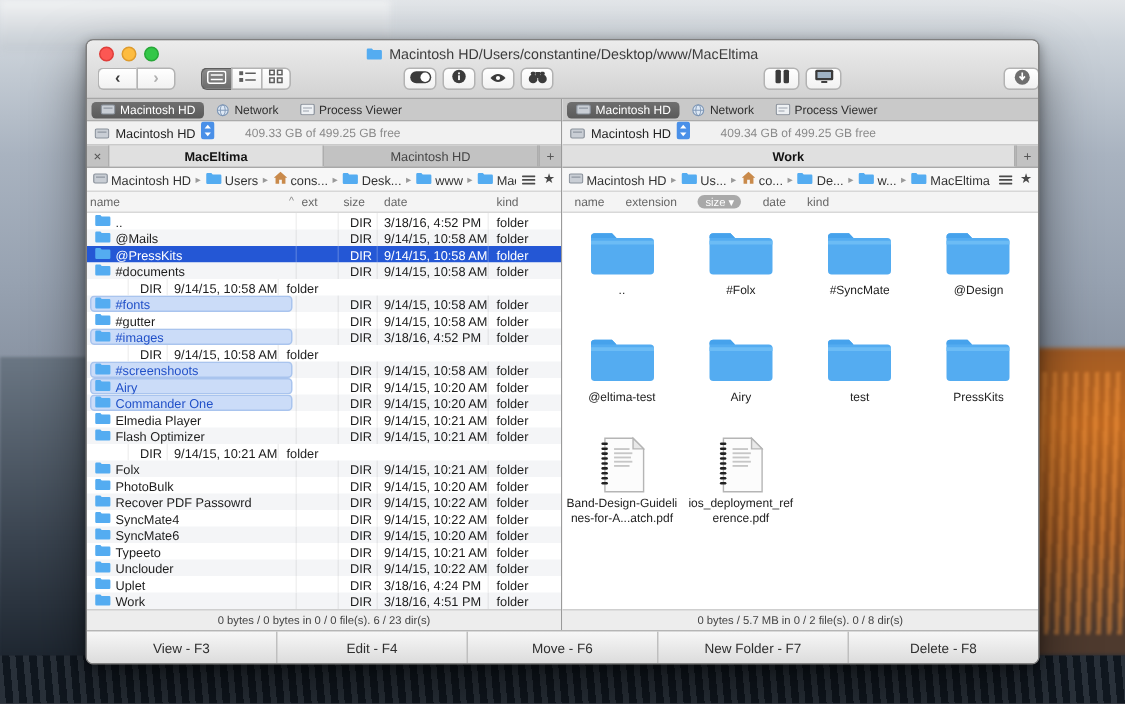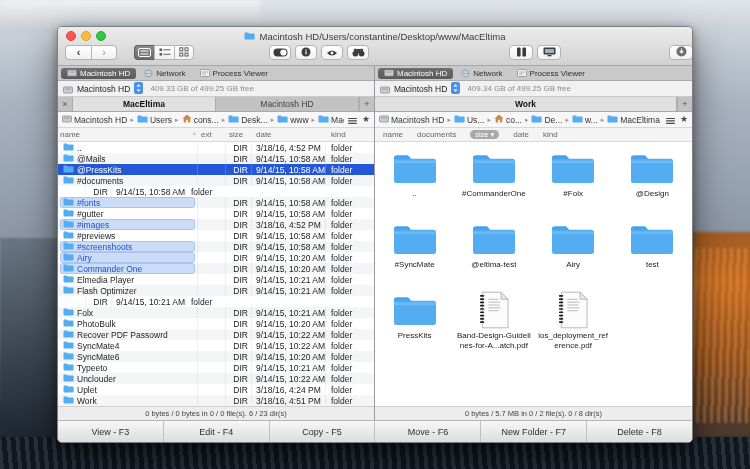--- a/index.html
+++ b/index.html
@@ -41,21 +41,21 @@
   
   .panes{flex:1;display:flex;min-height:0;}
   .pane{width:50%;display:flex;flex-direction:column;min-width:0;background:#fff;}
   .pane.left{border-right:1px solid #9a9a9a;box-sizing:border-box;}
   .srctabs{height:14px;flex:0 0 14px;background:#c9c9c9;border-bottom:1px solid #ababab;display:flex;align-items:center;padding:0 3px;gap:2px;}
   .srctab{display:flex;align-items:center;gap:3px;font-size:8px;color:#2e2e2e;padding:1px 6px;border-radius:3px;white-space:nowrap;}
   .srctab.sel{background:linear-gradient(180deg,#6f6f6f,#5a5a5a);color:#fff;}
   .stic{display:flex;align-items:center;}
   .drivebar{height:15px;flex:0 0 15px;background:#f1f1f1;border-bottom:1px solid #cacaca;display:flex;align-items:center;gap:4px;padding:0 5px;}
   .drv-name{font-size:8.5px;color:#222;white-space:nowrap;}
-  .drv-free{font-size:8px;color:#8a8a8a;white-space:nowrap;margin-left:3px;}
+  .drv-free{font-size:8px;color:#8a8a8a;white-space:nowrap;margin-left:16px;}
   .tabstrip{height:14px;flex:0 0 14px;background:#c2c2c2;border-bottom:1px solid #a8a8a8;display:flex;align-items:stretch;}
   .tabbtn{width:14px;display:flex;align-items:center;justify-content:center;font-size:9px;color:#555;border-right:1px solid #adadad;}
   .tabbtn.add{border-left:1px solid #adadad;border-right:0;}
   .tab{flex:1;display:flex;align-items:center;justify-content:center;font-size:8.5px;color:#444;border-right:1px solid #adadad;white-space:nowrap;overflow:hidden;}
   .tab.act{background:#e0e0e0;color:#111;font-weight:bold;}
   .crumbbar{height:15px;flex:0 0 15px;background:#f7f7f7;border-bottom:1px solid #d7d7d7;display:flex;align-items:center;padding:0 4px;}
   .crumbs{flex:1;display:flex;align-items:center;gap:2px;overflow:hidden;white-space:nowrap;}
   .crumb{display:flex;align-items:center;gap:2px;font-size:8.5px;color:#333;}
   .csep{font-size:7px;color:#9a9a9a;margin:0 1px;}
   .crumbtools{display:flex;align-items:center;gap:5px;margin-left:4px;}
@@ -442,28 +442,20 @@
                     </svg></span>
                   <span class="nm">#images</span>
                 </span>
               </div>
     <div class="fc c-ext"></div>
     <div class="fc c-size">DIR</div>
     <div class="fc c-date">3/18/16, 4:52 PM</div>
     <div class="fc c-kind">folder</div>
   </div>
             <div class="frow">
-    <div class="fc c-name">
-                <span class="nbox">
-                  <span class="ic"><svg width="11" height="9" viewBox="0 0 11 9">
-                      <path d="M0.5 2.2 a0.8 0.8 0 0 1 0.8-0.8 h2.6 l0.9 1 h5 a0.8 0.8 0 0 1 0.8 0.8 v4.6 a0.8 0.8 0 0 1 -0.8 0.8 h-8.5 a0.8 0.8 0 0 1 -0.8-0.8 z" fill="#54acf1"></path>
-                    </svg></span>
-                  <span class="nm">#previews</span>
-                </span>
-              </div>
     <div class="fc c-ext"></div>
     <div class="fc c-size">DIR</div>
     <div class="fc c-date">9/14/15, 10:58 AM</div>
     <div class="fc c-kind">folder</div>
   </div>
             <div class="frow marked">
     <div class="fc c-name">
                 <span class="nbox">
                   <span class="ic"><svg width="11" height="9" viewBox="0 0 11 9">
                       <path d="M0.5 2.2 a0.8 0.8 0 0 1 0.8-0.8 h2.6 l0.9 1 h5 a0.8 0.8 0 0 1 0.8 0.8 v4.6 a0.8 0.8 0 0 1 -0.8 0.8 h-8.5 a0.8 0.8 0 0 1 -0.8-0.8 z" fill="#54acf1"></path>
@@ -771,21 +763,21 @@
                   <rect y="6" width="10" height="1.3" rx="0.5" fill="#4a4a4a"></rect>
                 </svg></span>
             <span class="star">★</span>
           </div>
         </div>
         <div class="colheads right" id="rcols">
             <div class="colh">
               <span class="clb">name</span>
             </div>
             <div class="colh">
-              <span class="clb">documents</span>
+              <span class="clb">extension</span>
             </div>
             <div class="colh">
               <span class="clb pill">size ▾</span>
             </div>
             <div class="colh">
               <span class="clb">date</span>
             </div>
             <div class="colh">
               <span class="clb">kind</span>
             </div>
@@ -802,51 +794,41 @@
               <div class="glb">..</div>
             </div>
             <div class="gitem">
               <div class="gicon">
                 <svg width="46" height="34" viewBox="0 0 46 34">
                   <path d="M2 7 a2.5 2.5 0 0 1 2.5-2.5 h11.5 l3 3.2 h22.5 a2.5 2.5 0 0 1 2.5 2.5 v19.3 a2.5 2.5 0 0 1 -2.5 2.5 h-37 a2.5 2.5 0 0 1 -2.5-2.5 z" fill="#54acf1"></path>
                   <path d="M2 7 a2.5 2.5 0 0 1 2.5-2.5 h11.5 l3 3.2 h-17z" fill="#46a2ec"></path>
                   <path d="M2 9.5 h42 v2.5 h-42z" fill="#6cbcf5"></path>
                 </svg>
               </div>
-              <div class="glb">#CommanderOne</div>
+              <div class="glb">#Folx</div>
             </div>
             <div class="gitem">
               <div class="gicon">
                 <svg width="46" height="34" viewBox="0 0 46 34">
                   <path d="M2 7 a2.5 2.5 0 0 1 2.5-2.5 h11.5 l3 3.2 h22.5 a2.5 2.5 0 0 1 2.5 2.5 v19.3 a2.5 2.5 0 0 1 -2.5 2.5 h-37 a2.5 2.5 0 0 1 -2.5-2.5 z" fill="#54acf1"></path>
                   <path d="M2 7 a2.5 2.5 0 0 1 2.5-2.5 h11.5 l3 3.2 h-17z" fill="#46a2ec"></path>
                   <path d="M2 9.5 h42 v2.5 h-42z" fill="#6cbcf5"></path>
                 </svg>
               </div>
-              <div class="glb">#Folx</div>
+              <div class="glb">#SyncMate</div>
             </div>
             <div class="gitem">
               <div class="gicon">
                 <svg width="46" height="34" viewBox="0 0 46 34">
                   <path d="M2 7 a2.5 2.5 0 0 1 2.5-2.5 h11.5 l3 3.2 h22.5 a2.5 2.5 0 0 1 2.5 2.5 v19.3 a2.5 2.5 0 0 1 -2.5 2.5 h-37 a2.5 2.5 0 0 1 -2.5-2.5 z" fill="#54acf1"></path>
                   <path d="M2 7 a2.5 2.5 0 0 1 2.5-2.5 h11.5 l3 3.2 h-17z" fill="#46a2ec"></path>
                   <path d="M2 9.5 h42 v2.5 h-42z" fill="#6cbcf5"></path>
                 </svg>
               </div>
               <div class="glb">@Design</div>
-            </div>
-            <div class="gitem">
-              <div class="gicon">
-                <svg width="46" height="34" viewBox="0 0 46 34">
-                  <path d="M2 7 a2.5 2.5 0 0 1 2.5-2.5 h11.5 l3 3.2 h22.5 a2.5 2.5 0 0 1 2.5 2.5 v19.3 a2.5 2.5 0 0 1 -2.5 2.5 h-37 a2.5 2.5 0 0 1 -2.5-2.5 z" fill="#54acf1"></path>
-                  <path d="M2 7 a2.5 2.5 0 0 1 2.5-2.5 h11.5 l3 3.2 h-17z" fill="#46a2ec"></path>
-                  <path d="M2 9.5 h42 v2.5 h-42z" fill="#6cbcf5"></path>
-                </svg>
-              </div>
-              <div class="glb">#SyncMate</div>
             </div>
             <div class="gitem">
               <div class="gicon">
                 <svg width="46" height="34" viewBox="0 0 46 34">
                   <path d="M2 7 a2.5 2.5 0 0 1 2.5-2.5 h11.5 l3 3.2 h22.5 a2.5 2.5 0 0 1 2.5 2.5 v19.3 a2.5 2.5 0 0 1 -2.5 2.5 h-37 a2.5 2.5 0 0 1 -2.5-2.5 z" fill="#54acf1"></path>
                   <path d="M2 7 a2.5 2.5 0 0 1 2.5-2.5 h11.5 l3 3.2 h-17z" fill="#46a2ec"></path>
                   <path d="M2 9.5 h42 v2.5 h-42z" fill="#6cbcf5"></path>
                 </svg>
               </div>
               <div class="glb">@eltima-test</div>
@@ -938,19 +920,18 @@
           </div>
         <div class="statusbar">
           <span>0 bytes / 5.7 MB in 0 / 2 file(s). 0 / 8 dir(s)</span>
         </div>
       </div>
     </div>
 
     <div class="fnbar" id="fnbar">
         <div class="fnbtn">View - F3</div>
         <div class="fnbtn">Edit - F4</div>
-        <div class="fnbtn">Copy - F5</div>
         <div class="fnbtn">Move - F6</div>
         <div class="fnbtn">New Folder - F7</div>
         <div class="fnbtn">Delete - F8</div>
       </div>
   </div>
 </div>
 
 </body></html>

